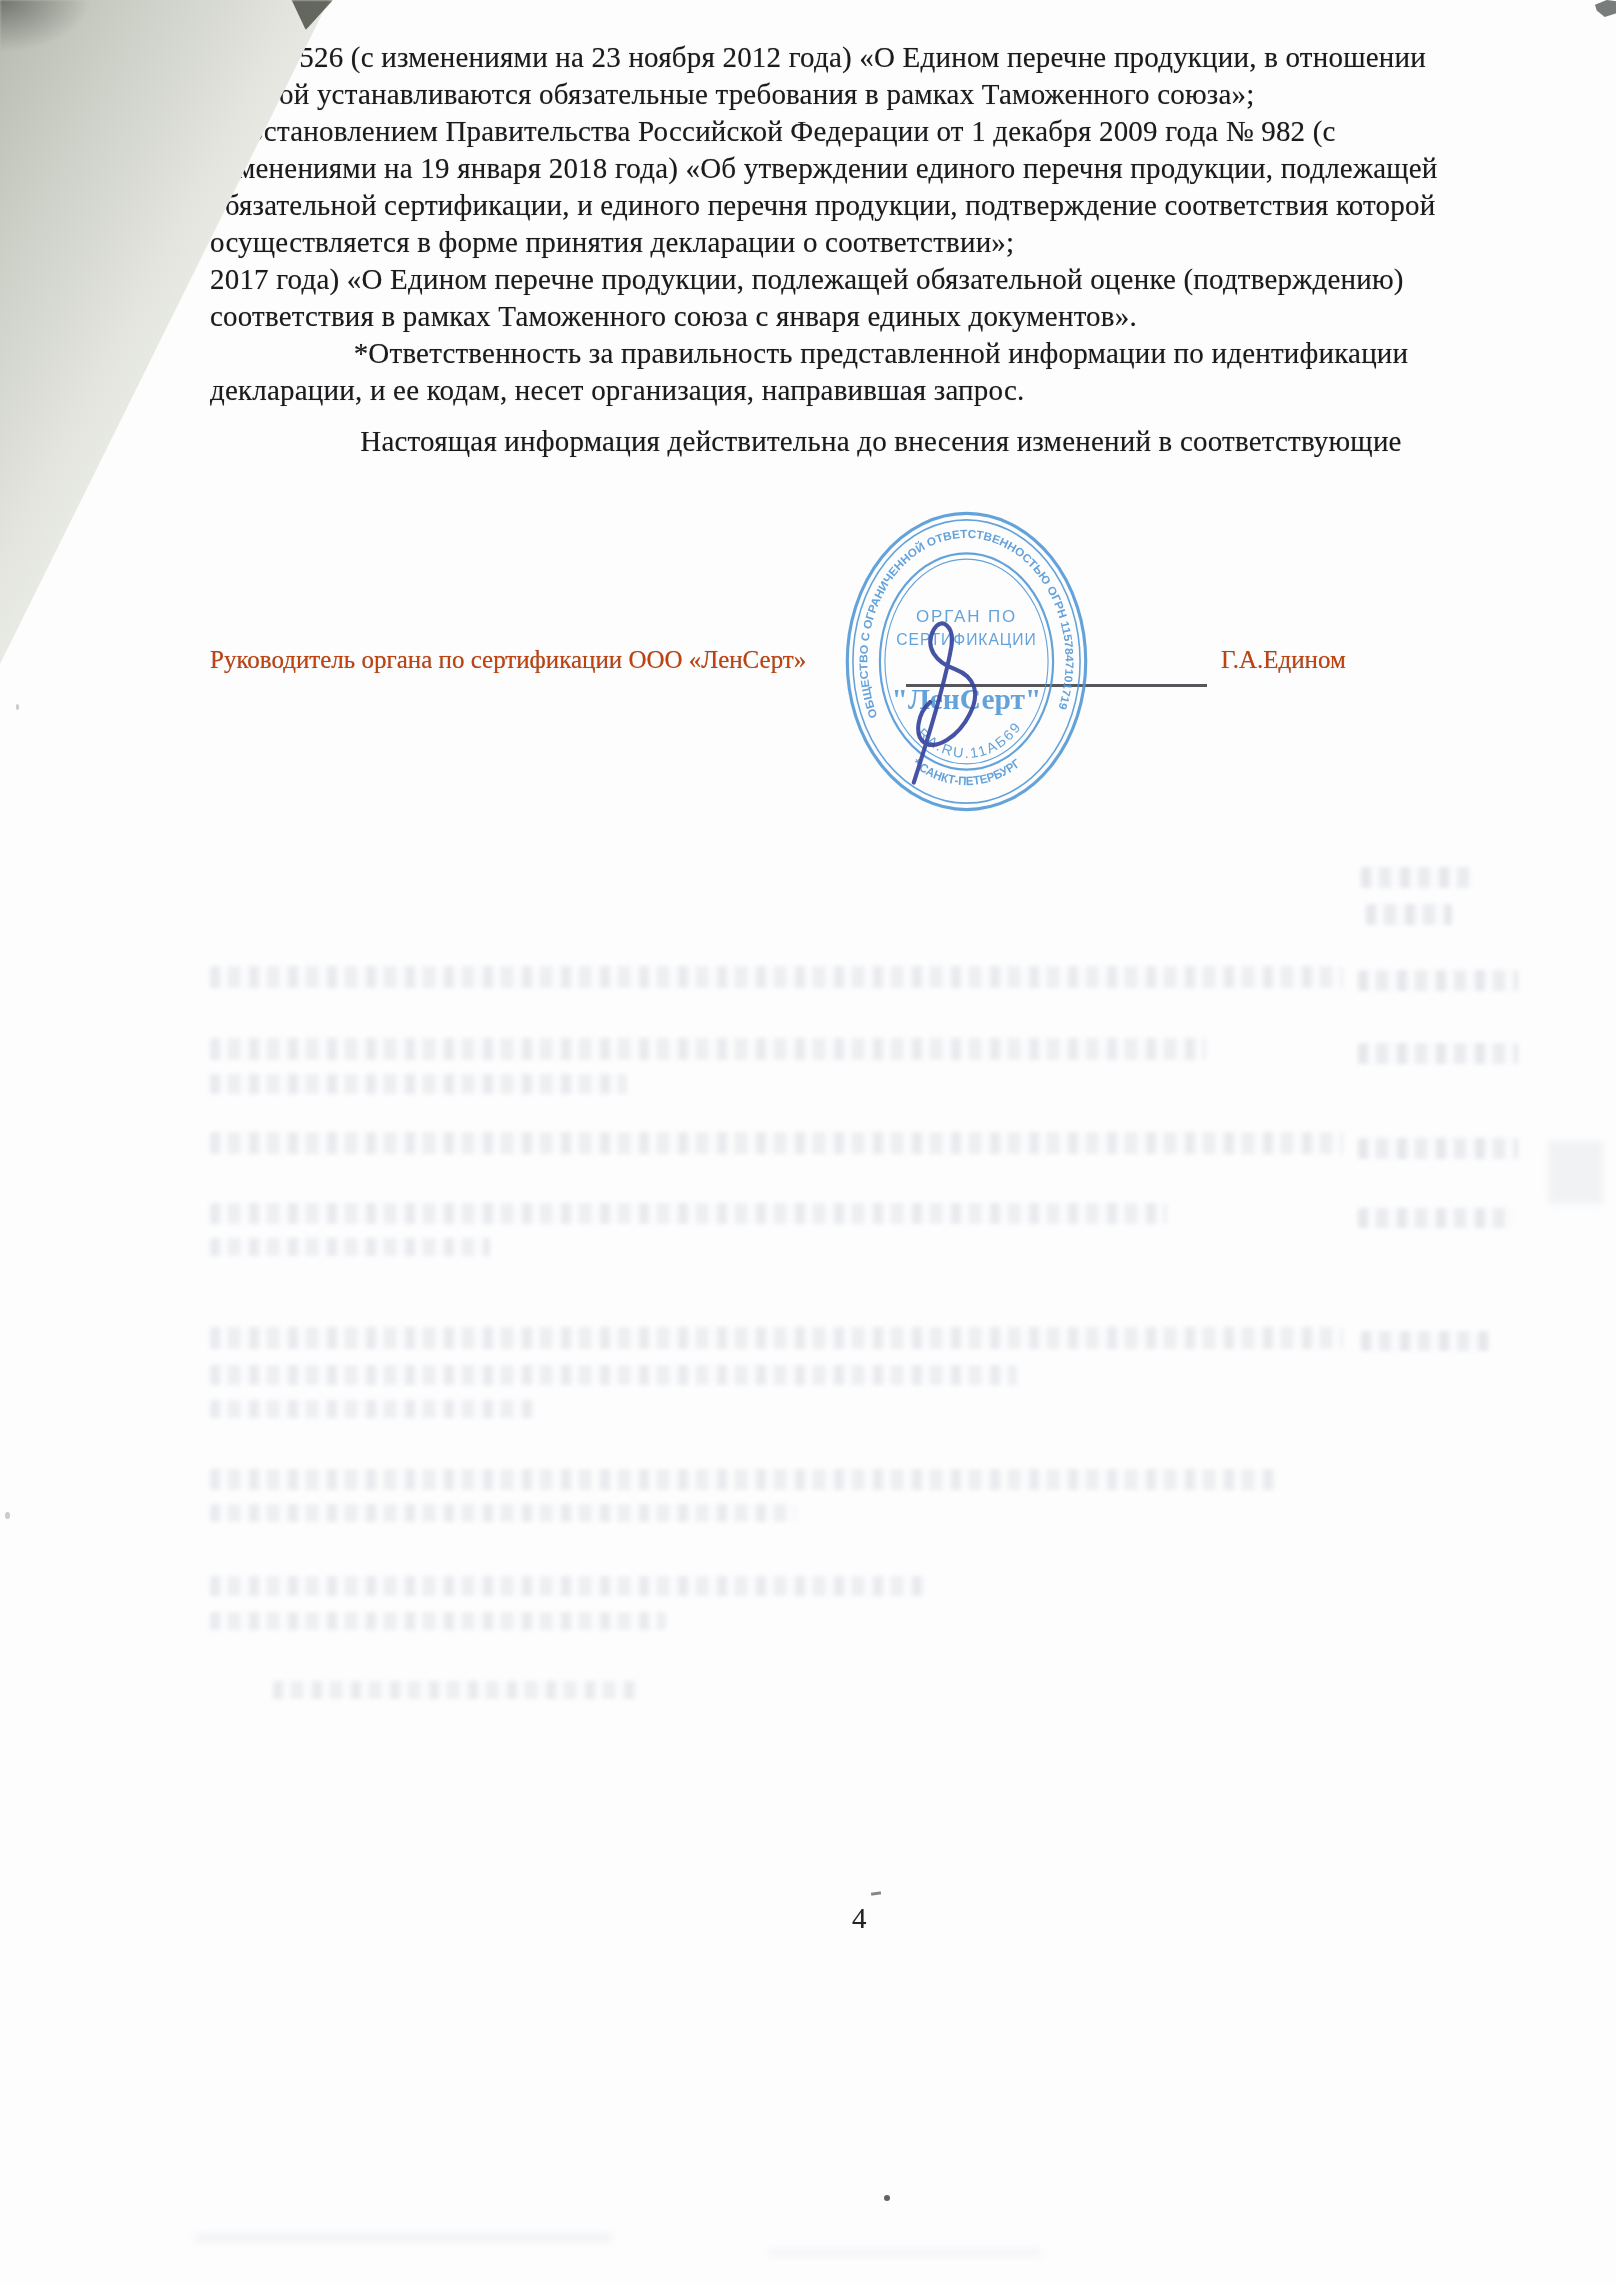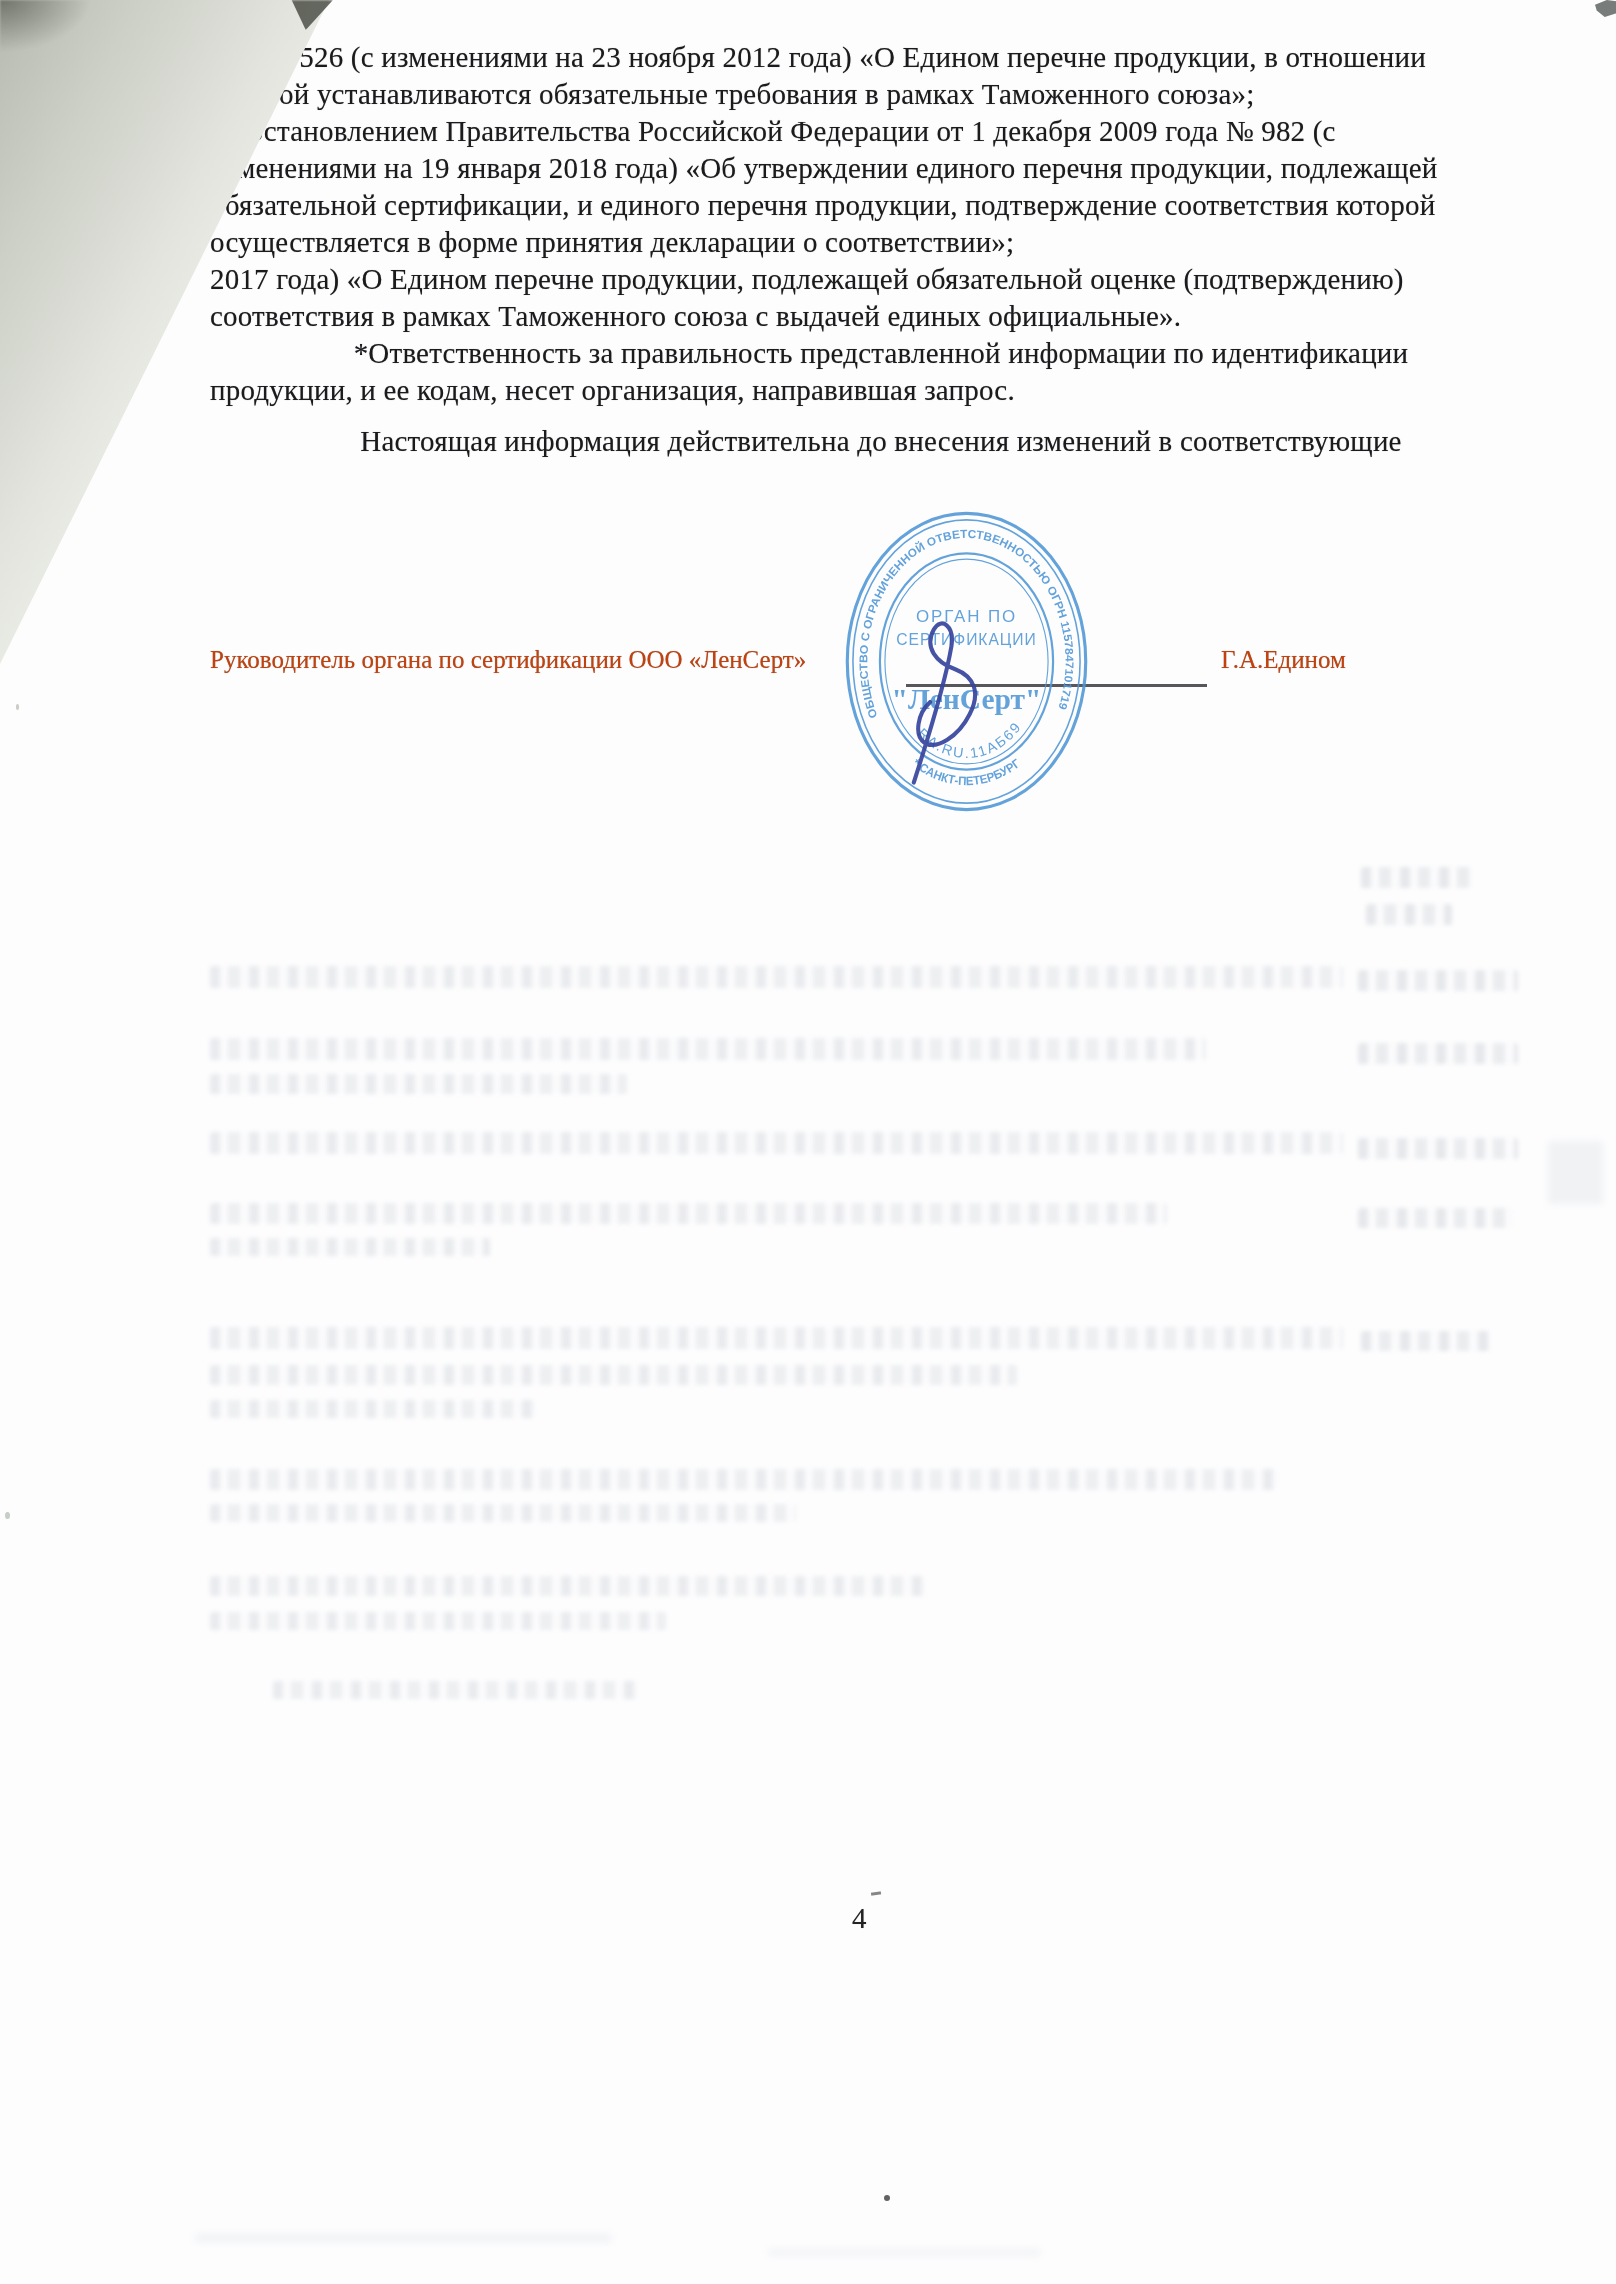--- a/index.html
+++ b/index.html
@@ -119,23 +119,23 @@
 <div class="ghost smudge" style="left:768px;top:2248px;width:273px;height:8.5px;opacity:.35;"></div>
 
 <div class="textblock">
   <div class="tline">года N 526 (с изменениями на 23 ноября 2012 года) «О Едином перечне продукции, в отношении</div>
   <div class="tline">которой устанавливаются обязательные требования в рамках Таможенного союза»;</div>
   <div class="tline">- Постановлением Правительства Российской Федерации от 1 декабря 2009 года № 982 (с</div>
   <div class="tline">изменениями на 19 января 2018 года) «Об утверждении единого перечня продукции, подлежащей</div>
   <div class="tline">обязательной сертификации, и единого перечня продукции, подтверждение соответствия которой</div>
   <div class="tline">осуществляется в форме принятия декларации о соответствии»;</div>
   <div class="tline">2017 года) «О Едином перечне продукции, подлежащей обязательной оценке (подтверждению)</div>
-  <div class="tline">соответствия в рамках Таможенного союза с выдачей единых официальные».</div>
+  <div class="tline">соответствия в рамках Таможенного союза с января единых документов».</div>
   <div class="tline indent">*Ответственность за правильность представленной информации по идентификации</div>
-  <div class="tline">продукции, и ее кодам, несет организация, направившая запрос.</div>
+  <div class="tline">декларации, и ее кодам, несет организация, направившая запрос.</div>
   <div class="tline indent gap">Настоящая информация действительна до внесения изменений в соответствующие</div>
 </div>
 
 <div class="sig-label">Руководитель органа по сертификации ООО «ЛенСерт»</div>
 <div class="sig-line"></div>
 <div class="sig-name">Г.А.Едином</div>
 
 <div class="stamp">
   <svg viewBox="0 0 400 480" preserveAspectRatio="none" xmlns="http://www.w3.org/2000/svg">
     <g opacity="0.88">

